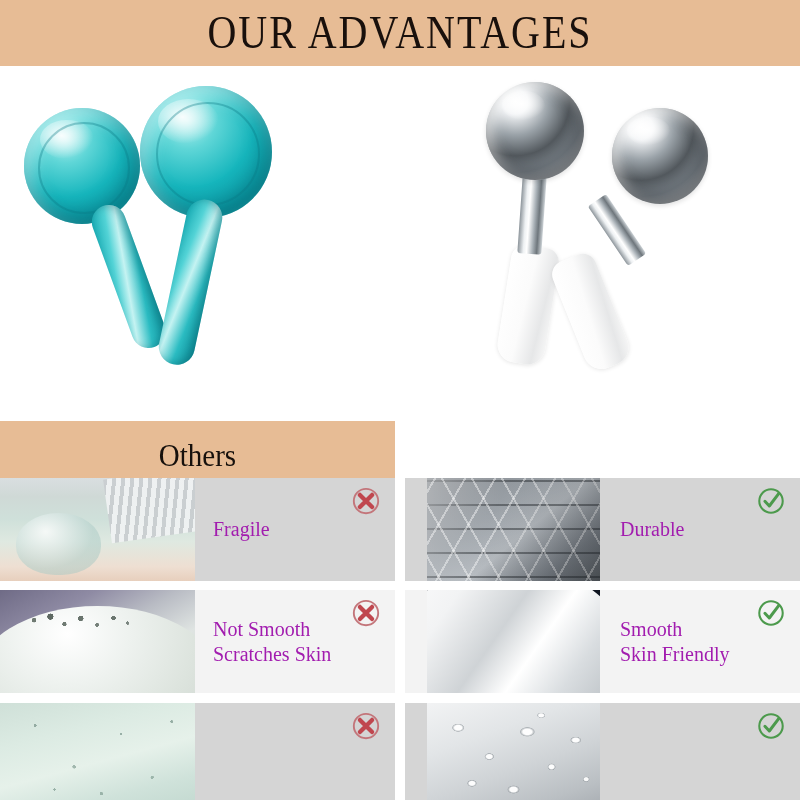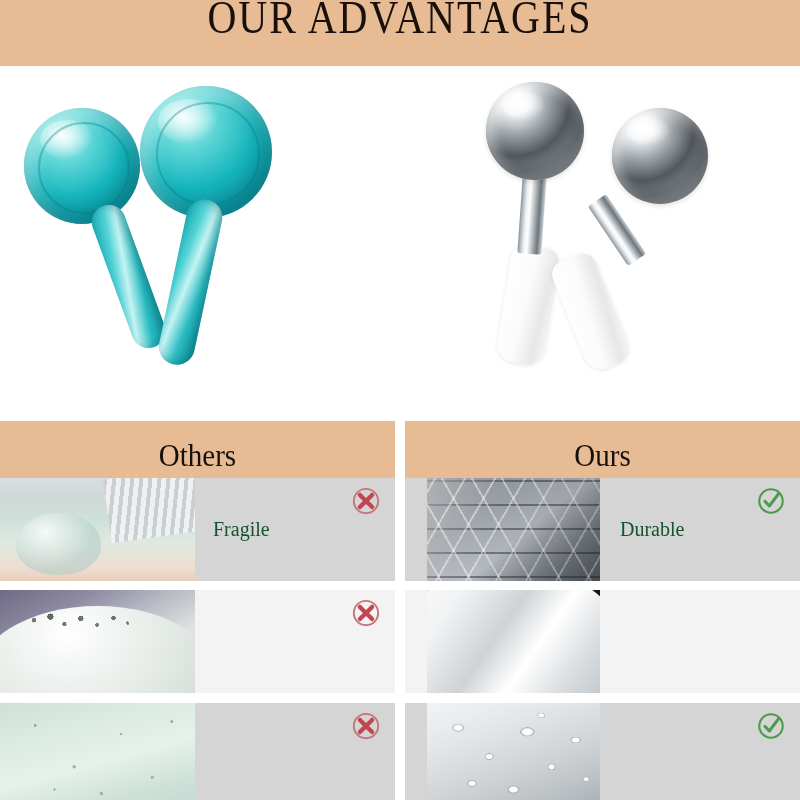--- a/index.html
+++ b/index.html
@@ -8,21 +8,21 @@
     background:#ffffff;
     font-family:"Liberation Serif", serif;
     -webkit-font-smoothing:antialiased;
   }
   .page{position:relative;width:800px;height:800px;background:#fff;}
 
   
   .banner{
     position:absolute;left:0;top:0;width:800px;height:66px;
     background:#e7bc95;
-    display:flex;justify-content:center;
+    display:flex;align-items:center;justify-content:center;
   }
   .banner-title{
     font-family:"Liberation Serif", serif;
     font-size:40px;letter-spacing:2px;color:#19100c;
     line-height:1;white-space:nowrap;
     transform:scaleY(1.15);
   }
 
   
   .hero{
@@ -116,21 +116,21 @@
 
   .thumb{width:195px;height:103px;position:relative;overflow:hidden;flex:0 0 auto;}
   .col.right .thumb{margin-left:22px;width:173px;}
 
   .txtpane{
     position:relative;flex:1 1 auto;
     display:flex;align-items:center;padding-left:18px;
   }
   .label{
     font-family:"Liberation Serif", serif;
-    font-size:20px;line-height:25px;color:#14532d;white-space:pre-line;
+    font-size:20px;line-height:25px;color:#a21caf;white-space:pre-line;
   }
   .col.right .label{padding-left:2px;}
 
   
   .stat{position:absolute;right:14px;top:8px;width:30px;height:30px;}
   .stat svg{display:block;width:30px;height:30px;}
 
   
   .art{position:absolute;inset:0;}
   
@@ -286,20 +286,22 @@
             </svg>
           </div>
         </div>
       </div>
 
       <div class="row r2">
         <div class="thumb">
             <div class="art art-rough"></div>
           </div>
         <div class="txtpane">
+          <div class="label">Not Smooth
+Scratches Skin</div>
           <div class="stat">
             <svg viewBox="0 0 32 32">
               <circle cx="16" cy="16" r="13" fill="none" stroke="#c3757a" stroke-width="2"></circle>
               <path d="M9.5 9.5 L22.5 22.5 M22.5 9.5 L9.5 22.5" stroke="#c0474f" stroke-width="4.6" stroke-linecap="round"></path>
             </svg>
           </div>
         </div>
       </div>
 
       <div class="row r3">
@@ -311,54 +313,61 @@
             <svg viewBox="0 0 32 32">
               <circle cx="16" cy="16" r="13" fill="none" stroke="#c3757a" stroke-width="2"></circle>
               <path d="M9.5 9.5 L22.5 22.5 M22.5 9.5 L9.5 22.5" stroke="#c0474f" stroke-width="4.6" stroke-linecap="round"></path>
             </svg>
           </div>
         </div>
       </div>
     </div>
 
     <div class="col right">
-      <div class="colhead">
-        <div class="colhead-txt">Ours</div>
-      </div>
 
       <div class="row r1">
         <div class="thumb">
             <div class="art art-hex"></div>
           </div>
         <div class="txtpane">
           <div class="label">Durable</div>
           <div class="stat">
             <svg viewBox="0 0 32 32">
               <circle cx="16" cy="16" r="12.5" fill="none" stroke="#4c9a4c" stroke-width="2.2"></circle>
               <path d="M9.5 16.3 L14.2 21.3 L24.2 8.2" fill="none" stroke="#4c9a4c" stroke-width="3.2" stroke-linecap="round" stroke-linejoin="round"></path>
             </svg>
           </div>
         </div>
       </div>
 
       <div class="row r2">
         <div class="thumb">
             <div class="art art-smooth"></div>
           </div>
-      </div>
-
-      <div class="row r3">
-        <div class="thumb">
-            <div class="art art-drops"></div>
-          </div>
-        <div class="txtpane">
+        <div class="txtpane">
+          <div class="label">Smooth
+Skin Friendly</div>
           <div class="stat">
             <svg viewBox="0 0 32 32">
               <circle cx="16" cy="16" r="12.5" fill="none" stroke="#4c9a4c" stroke-width="2.2"></circle>
               <path d="M9.5 16.3 L14.2 21.3 L24.2 8.2" fill="none" stroke="#4c9a4c" stroke-width="3.2" stroke-linecap="round" stroke-linejoin="round"></path>
             </svg>
           </div>
         </div>
       </div>
+
+      <div class="row r3">
+        <div class="thumb">
+            <div class="art art-drops"></div>
+          </div>
+        <div class="txtpane">
+          <div class="stat">
+            <svg viewBox="0 0 32 32">
+              <circle cx="16" cy="16" r="12.5" fill="none" stroke="#4c9a4c" stroke-width="2.2"></circle>
+              <path d="M9.5 16.3 L14.2 21.3 L24.2 8.2" fill="none" stroke="#4c9a4c" stroke-width="3.2" stroke-linecap="round" stroke-linejoin="round"></path>
+            </svg>
+          </div>
+        </div>
+      </div>
     </div>
 
   </div>
 </div>
 
 </body></html>

